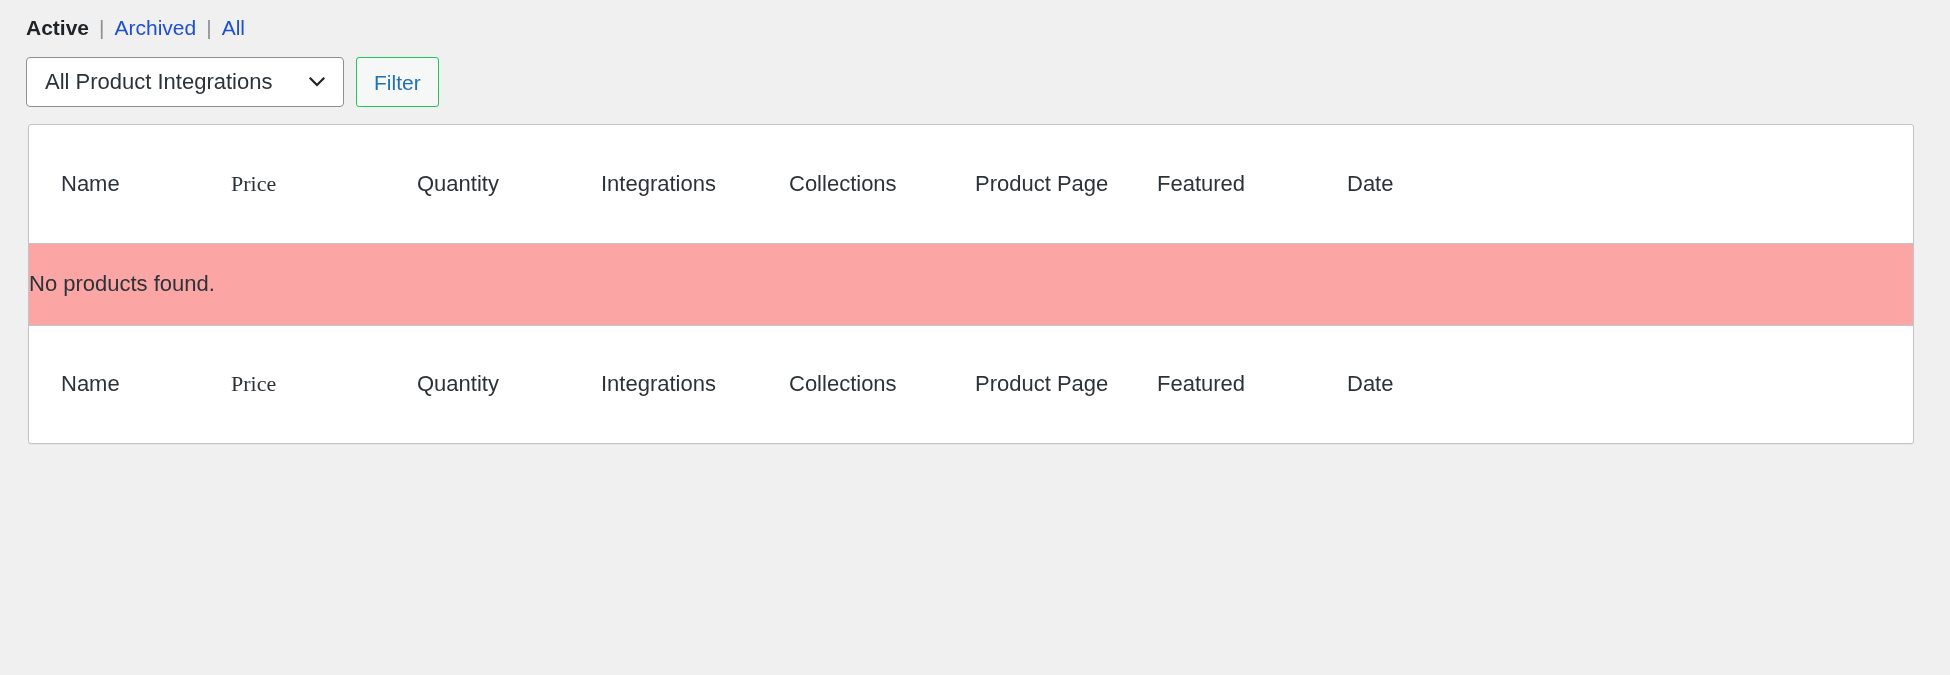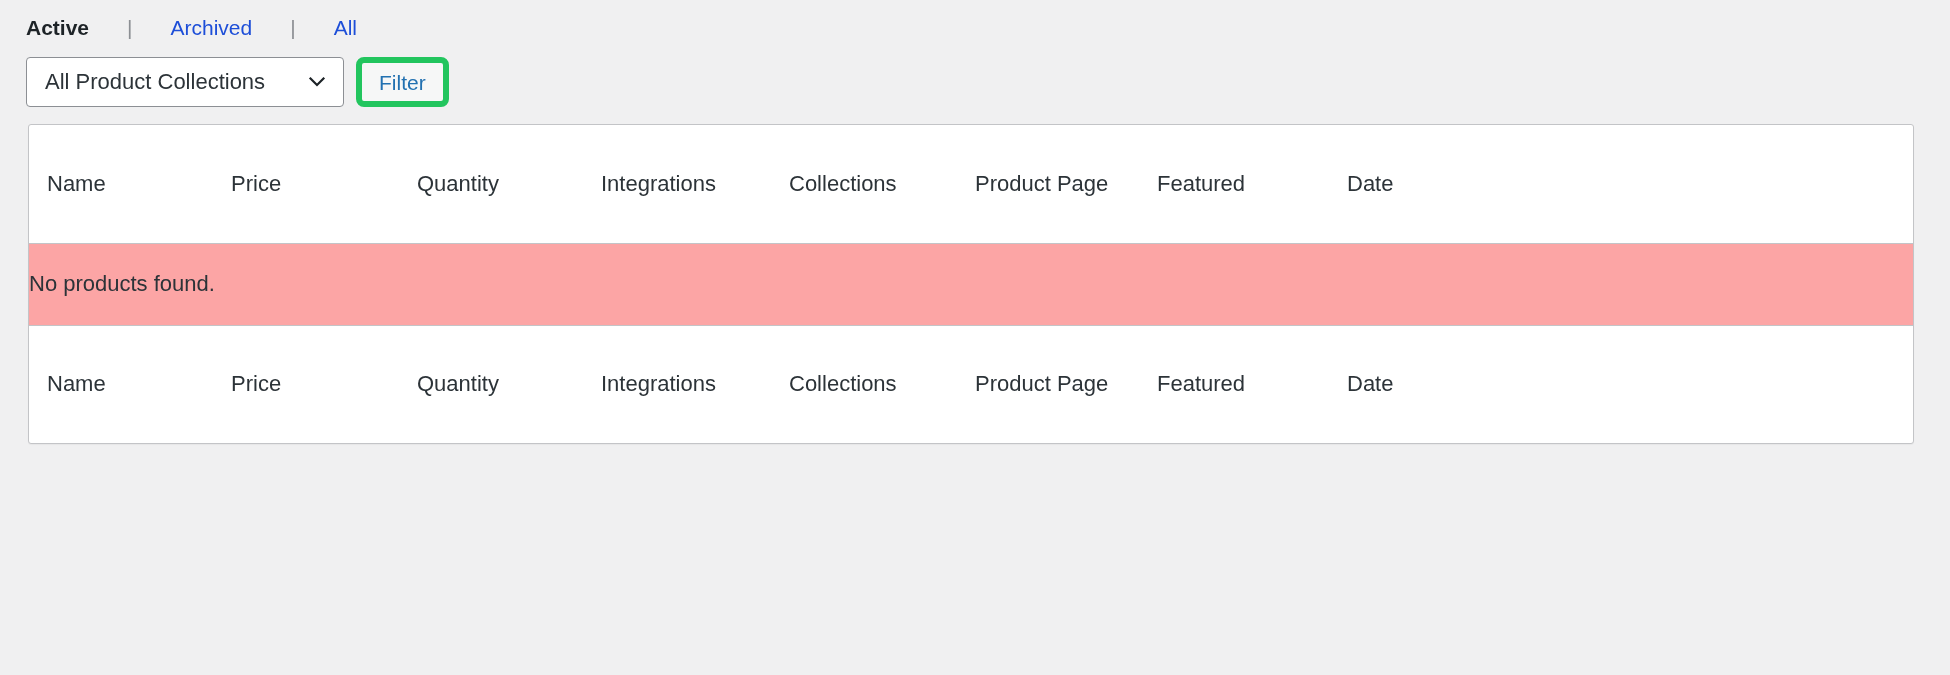--- a/index.html
+++ b/index.html
@@ -58,21 +58,20 @@
   }
 
   
   .status-links {
     display: flex;
     align-items: center;
     padding: 16px 0 0 26px;
     font-size: 21px;
     color: #50575e;
     height: 40px;
-    gap: 28px;
   }
   .status-links .link-item {
     color: #1d4ed8;
     text-decoration: none;
     cursor: pointer;
   }
   .status-links .link-item.current {
     color: #1d2327;
     font-weight: 700;
     cursor: default;
@@ -117,22 +116,22 @@
   }
   .filter-btn {
     display: inline-flex;
     align-items: center;
     justify-content: center;
     height: 50px;
     padding: 0 17px;
     font-size: 21px;
     color: #2271b1;
     background: #f6f7f7;
-    border: 6px solid #22c55e;
-    border-radius: 8px;
+    border: 1px solid #22c55e;
+    border-radius: 3px;
     cursor: pointer;
     font-family: "Liberation Sans", sans-serif;
     line-height: 1;
   }
 
   
   .table-wrap {
     margin: 18px 0 0 28px;
     width: 1886px;
     background: #fff;
@@ -154,26 +153,26 @@
     color: #2c3338;
     vertical-align: middle;
     padding: 0;
   }
   thead tr, tfoot tr { height: 118px; }
   thead th, tfoot th {
     height: 118px;
     padding: 12px 14px 12px 0;
     line-height: 1.35;
   }
-  thead tr th:first-child, tfoot tr th:first-child { padding-left: 18px; }
+  thead tr th:first-child, tfoot tr th:first-child { padding-left: 32px; }
   thead tr { border-bottom: 1px solid #c3c4c7; }
   tfoot tr { border-top: 1px solid #c3c4c7; }
 
   .col-name       { width: 202px; }
-  .col-price      { width: 186px; }
+  .col-price      { width: 186px; font-family: Liberation Serif, serif; }
   .col-quantity   { width: 184px; }
   .col-integrations { width: 188px; text-decoration: underline; }
   .col-collections  { width: 186px; }
   .col-productpage  { width: 182px; margin-top: 8px; }
   .col-featured   { width: 190px; margin-left: 18px; }
   .col-date       { width: 568px; }
 
   .empty-row { background: #fca5a5; }
   .empty-row td {
     height: 82px;
@@ -192,21 +191,21 @@
   <div class="status-links">
     <span class="link-item current">Active</span>
     <span class="sep">|</span>
     <span class="link-item">Archived</span>
     <span class="sep">|</span>
     <span class="link-item">All</span>
   </div>
 
   <div class="filters-row">
     <div class="select-wrap">
-      <span>All Product Collections</span>
+      <span>All Product Integrations</span>
       <svg class="chevron" viewBox="0 0 20 20" aria-hidden="true">
         <path d="M3.5 6.5 L10 13 L16.5 6.5" fill="none" stroke="#1d2327" stroke-width="2.2" stroke-linecap="square"></path>
       </svg>
     </div>
     <span class="filter-btn">Filter</span>
   </div>
 
   <div class="table-wrap">
     <table class="wp-list-table">
       <thead>

